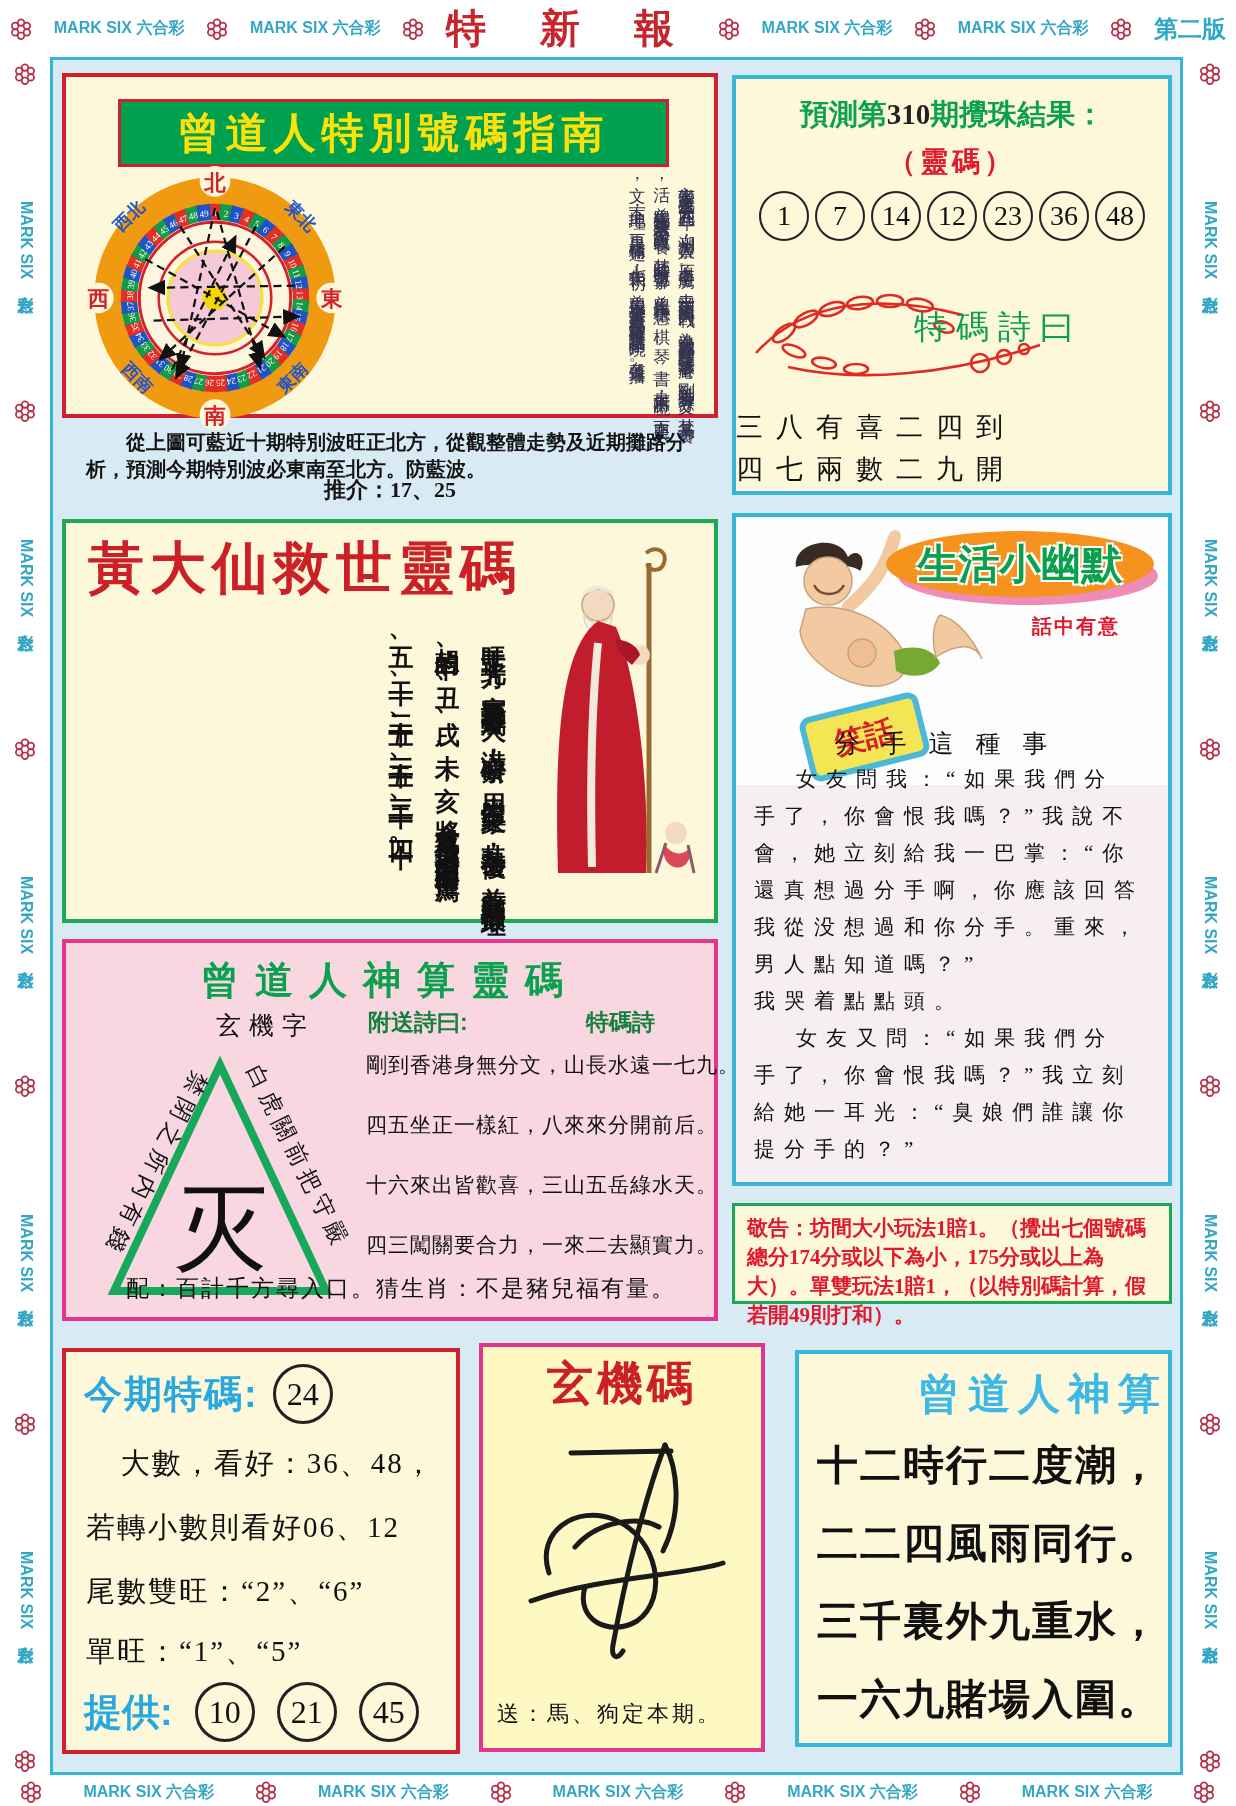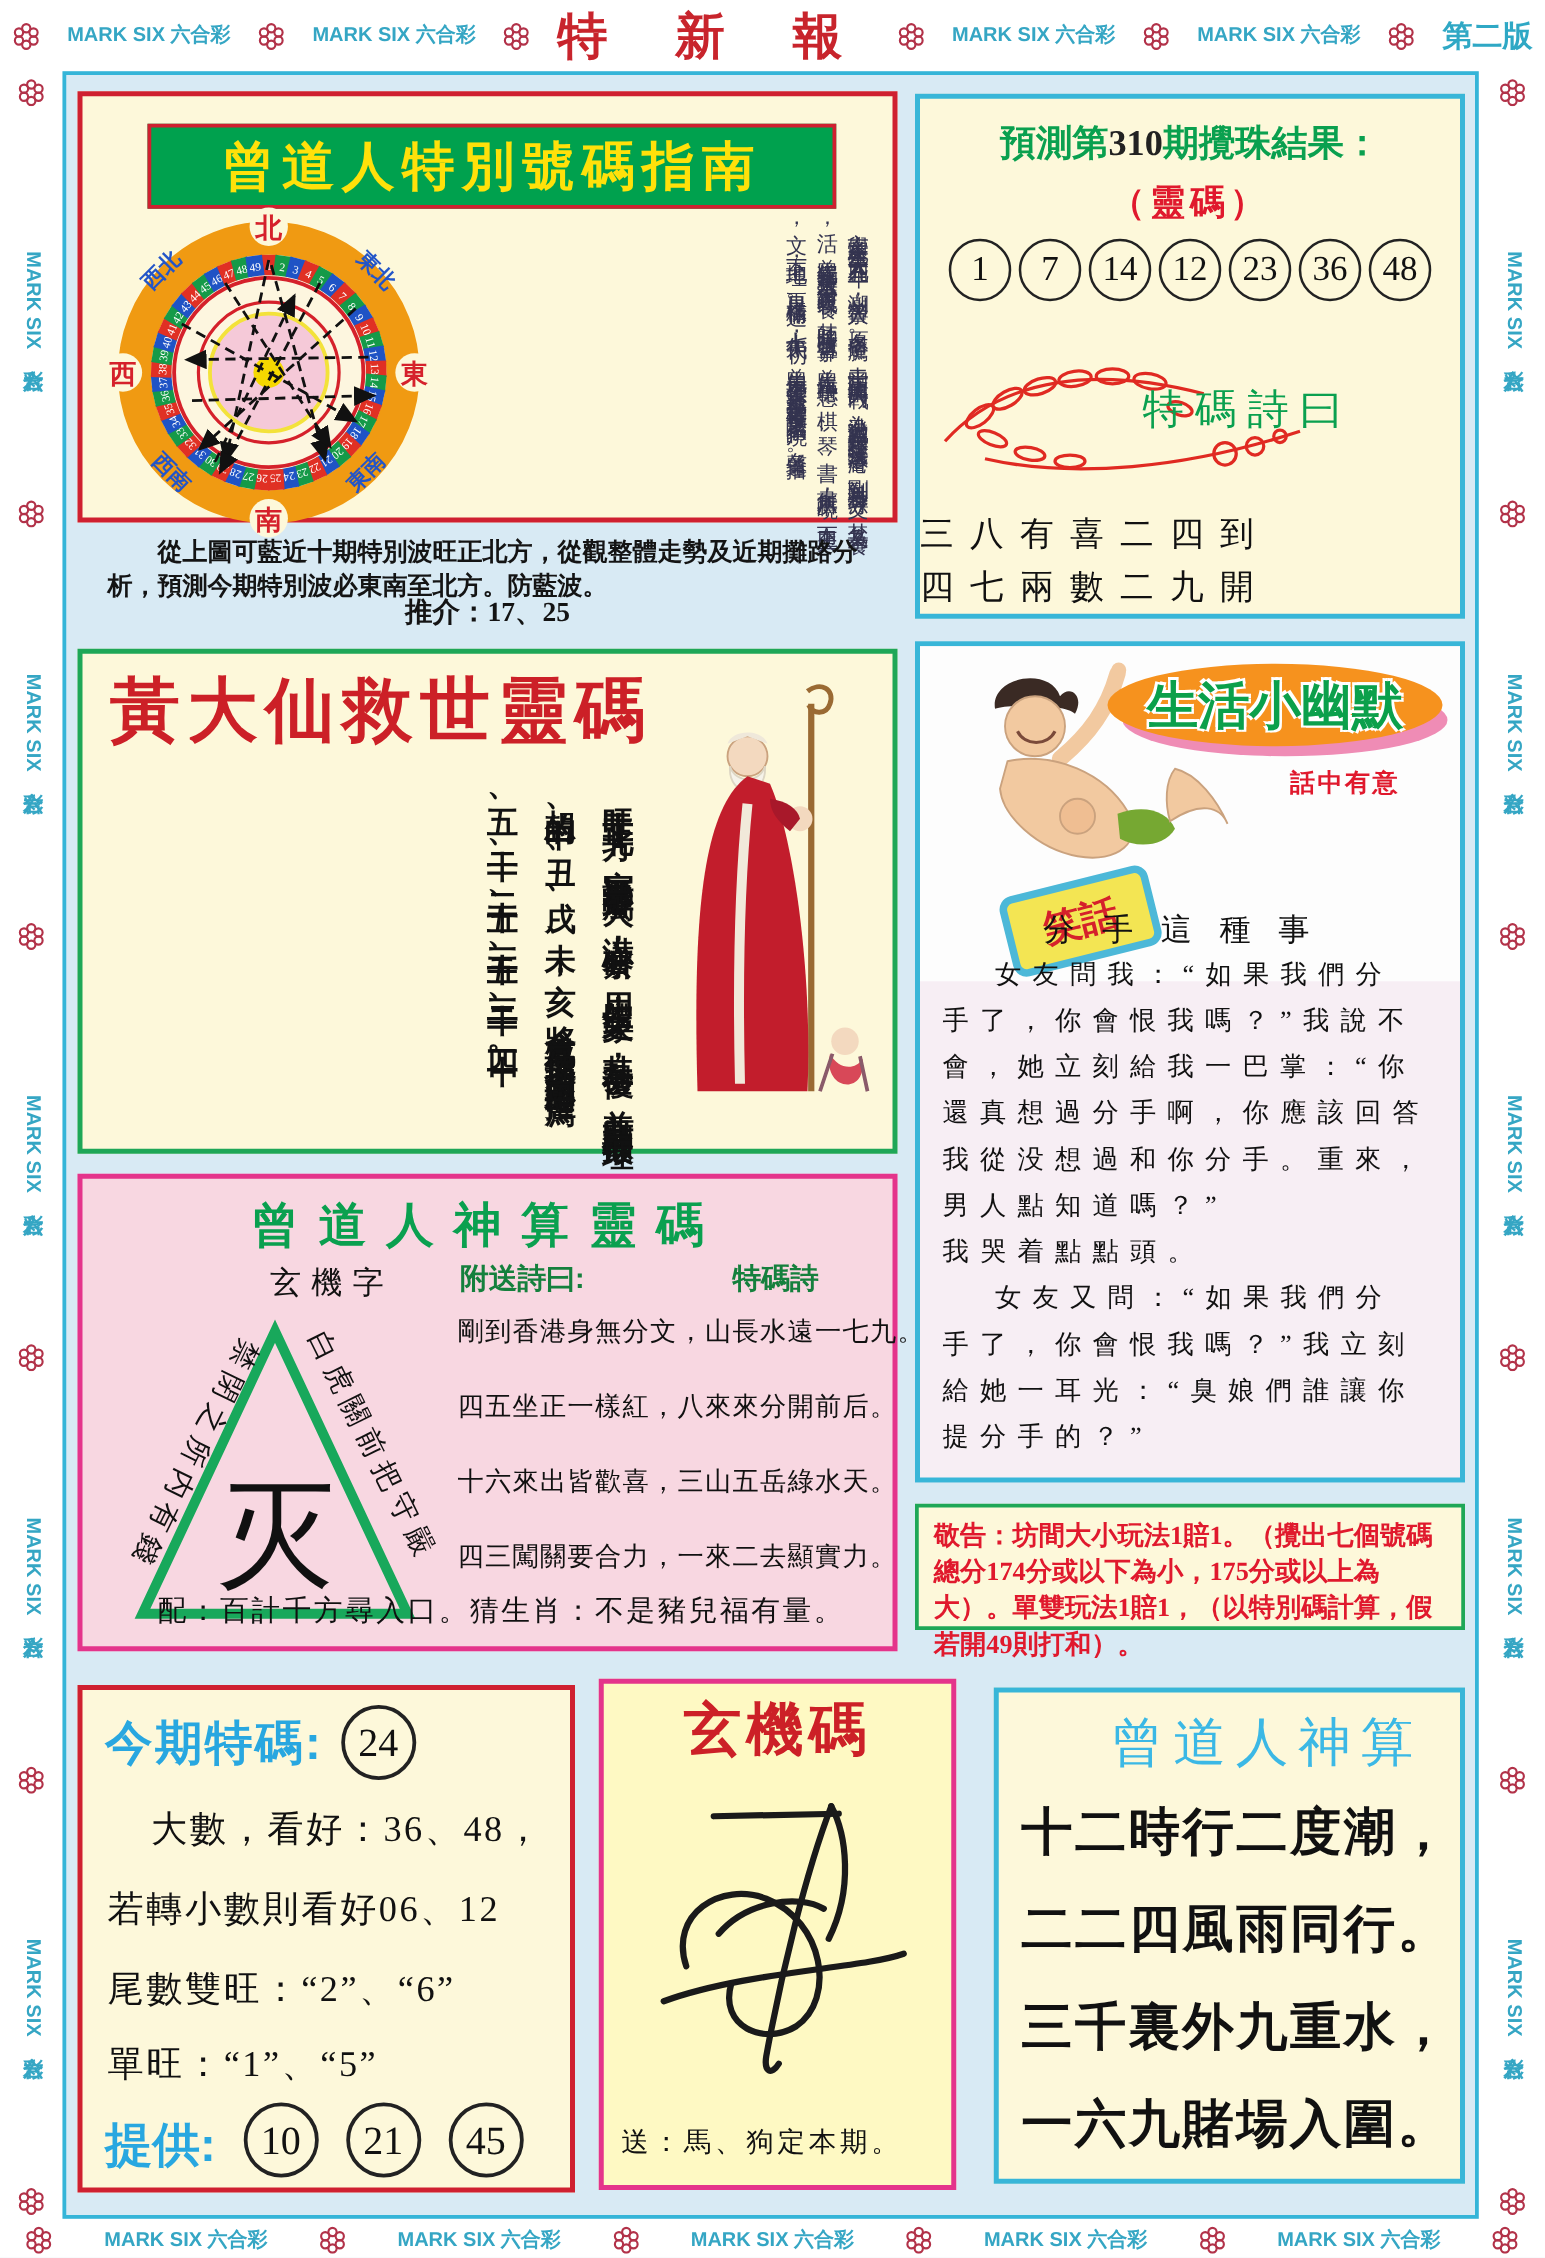--- a/index.html
+++ b/index.html
@@ -75,30 +75,30 @@
   .lmPoem{position:absolute;left:300px;width:340px;font-size:21px;color:#111;letter-spacing:1px;white-space:nowrap;}
   .lmMatch{position:absolute;left:60px;top:330px;font-size:23px;color:#111;letter-spacing:2px;white-space:nowrap;}
   
   .boxG{left:62px;top:1348px;width:398px;height:406px;border:4px solid #cf2030;background:#fdf8da;}
   .blueLabel{color:#28a7e0;font-weight:bold;font-family:"Liberation Sans","DejaVu Sans",sans-serif;}
   .gRow1{position:absolute;left:18px;top:12px;display:flex;align-items:center;gap:14px;}
   .gRow1 .blueLabel{font-size:38px;letter-spacing:2px;}
   .bigCircle{width:54px;height:54px;border:3px solid #222;border-radius:50%;display:flex;align-items:center;
              justify-content:center;font-size:32px;color:#111;}
   .gLine{position:absolute;left:20px;font-size:29px;color:#111;white-space:nowrap;letter-spacing:2px;}
-  .gRow2{position:absolute;left:18px;top:330px;display:flex;align-items:flex-end;gap:22px;}
+  .gRow2{position:absolute;left:18px;top:330px;display:flex;align-items:center;gap:22px;}
   .gRow2 .blueLabel{font-size:38px;}
   
   .boxH{left:479px;top:1343px;width:286px;height:409px;border:4.5px solid #e4348b;background:#fef9c3;}
   .xjTitle{position:absolute;top:6px;width:100%;text-align:center;font-size:46px;font-weight:bold;color:#cc2027;letter-spacing:4px;}
   .xjBottom{position:absolute;left:14px;top:352px;font-size:22px;color:#111;letter-spacing:3px;white-space:nowrap;}
   
   .boxI{left:795px;top:1350px;width:377px;height:397px;border:4px solid #38b6d8;background:#fdf8da;}
-  .ssTitle{position:absolute;top:12px;width:100%;text-align:center;font-size:42px;font-weight:normal;color:#3bb8e5;
-           letter-spacing:8px;white-space:nowrap;padding-left:30px;}
+  .ssTitle{position:absolute;top:12px;width:100%;text-align:right;font-size:42px;font-weight:bold;color:#3bb8e5;
+           letter-spacing:8px;white-space:nowrap;}
   .ssPoem{position:absolute;left:10px;width:360px;text-align:center;font-size:41px;font-weight:bold;color:#111;
           letter-spacing:2px;white-space:nowrap;}
 </style>
 </head>
 <body>
 
 <svg width="0" height="0" style="position:absolute">
   <defs>
     <symbol id="flower" viewBox="0 0 22 22">
       <g stroke="#b23249" fill="none" stroke-width="1.7">

